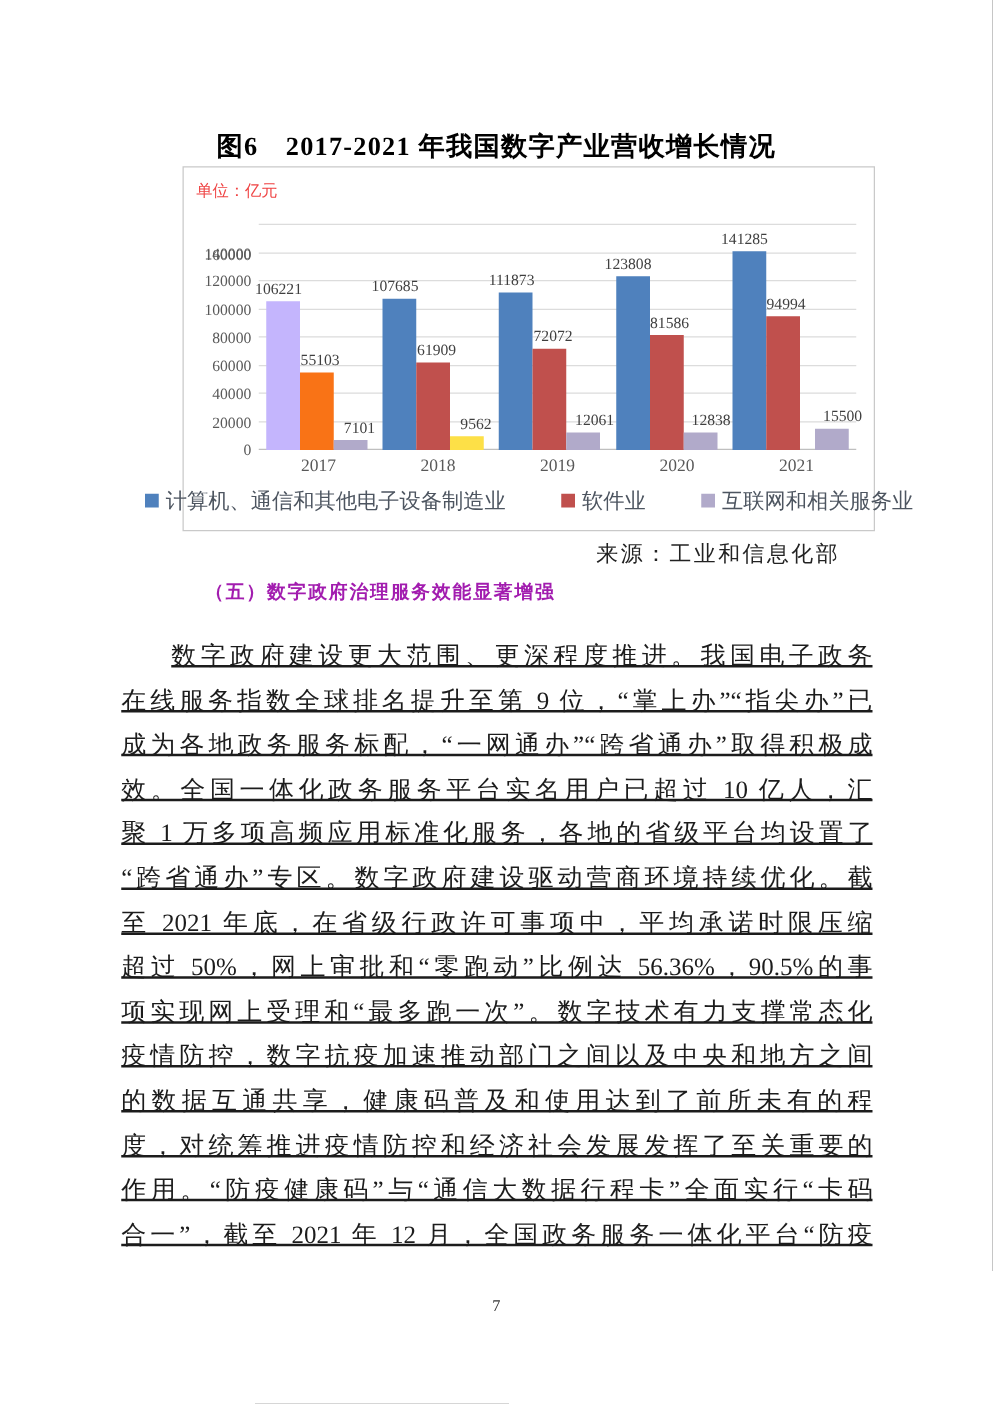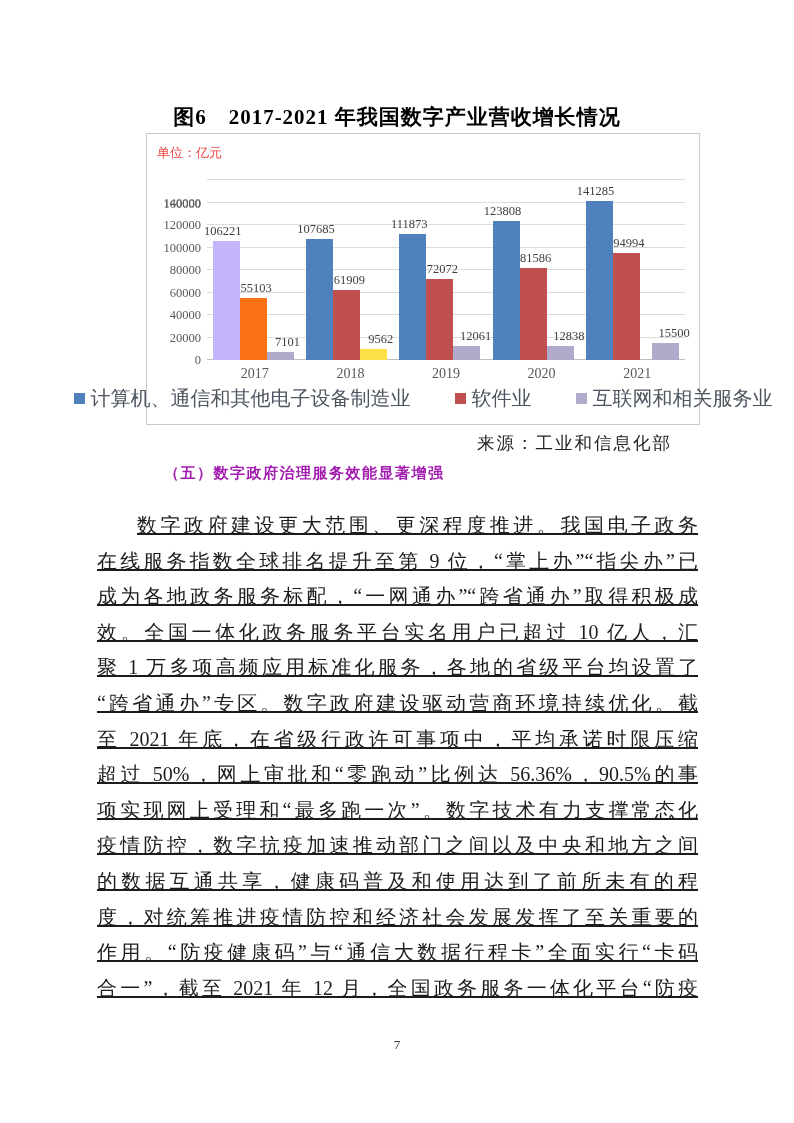--- a/index.html
+++ b/index.html
@@ -64,21 +64,21 @@
   .bar.s1 .bar-label{ transform:translateX(-42%); }
   .bar.s2 .bar-label{ transform:translateX(-22%); }
   .xticks-row{
     position:absolute; left:60px; right:14px; top:232px;
     display:flex; justify-content:space-around;
     font-size:14px; color:#595959;
   }
   .legend-row{
     position:absolute; left:0; right:0; bottom:12px;
     display:flex; justify-content:center; align-items:center; gap:44px;
-    font-size:20px; color:#4d5560;
+    font-size:17px; color:#4d5560;
   }
   .legend-item{ display:flex; align-items:center; gap:6px; white-space:nowrap; }
   .legend-swatch{ width:11px; height:11px; display:inline-block; }
 
   
   .fig-source{
     position:absolute; top:431px; right:122px;
     font-size:17.5px; color:#222; letter-spacing:2px;
   }
 

